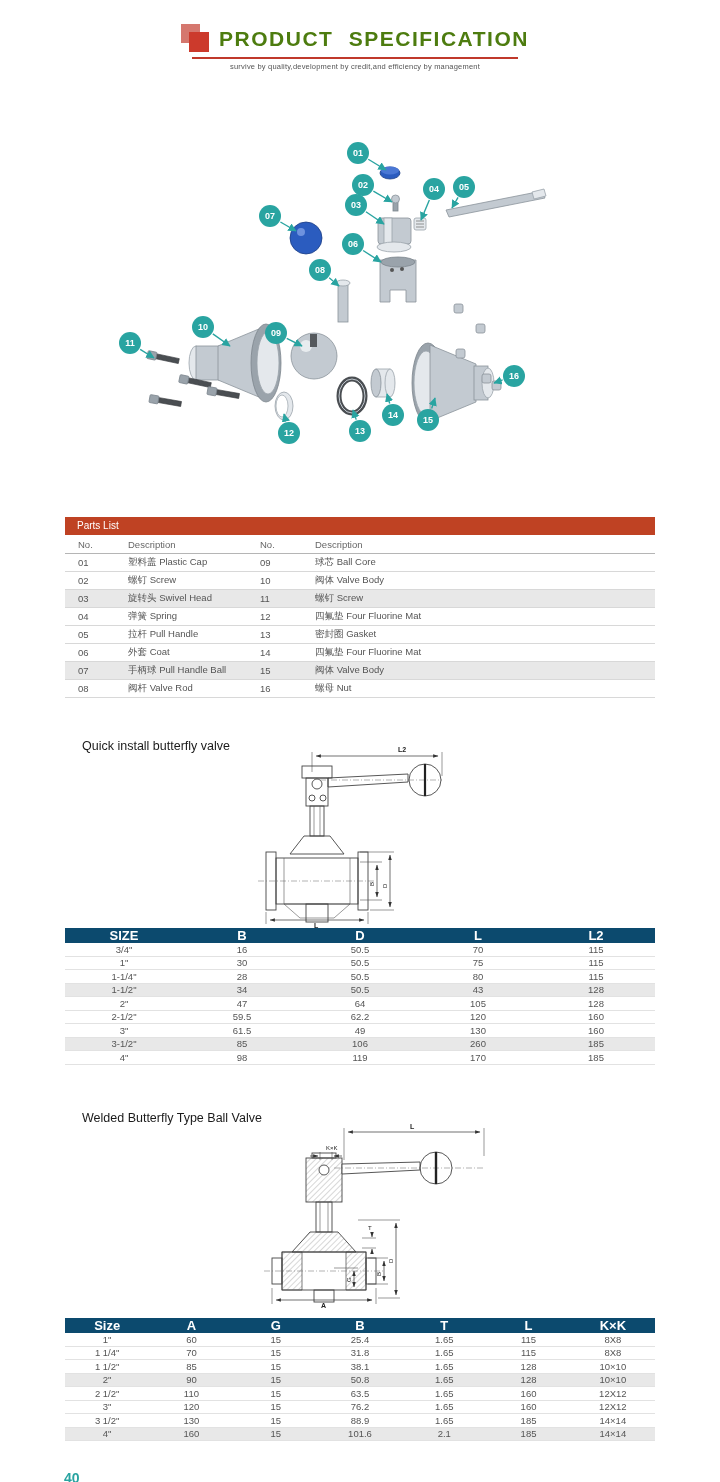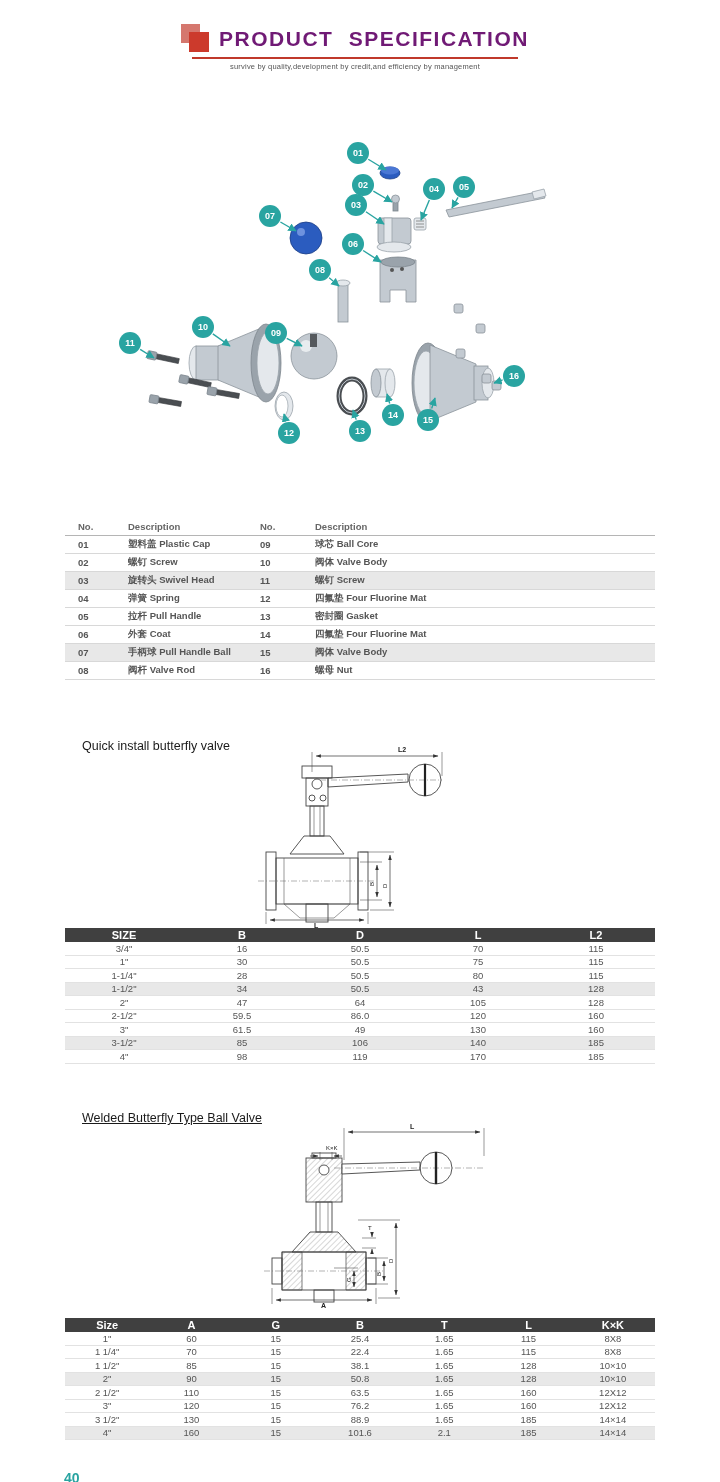--- a/index.html
+++ b/index.html
@@ -6,68 +6,68 @@
   body{
     width:720px;height:1482px;position:relative;background:#ffffff;
     font-family:"Liberation Sans",sans-serif;overflow:hidden;color:#333;
   }
   
   .header{position:absolute;left:192px;top:24px;width:326px;text-align:center;}
   .header-row{display:flex;align-items:center;justify-content:center;gap:8px;}
   .logo{position:relative;width:30px;height:30px;flex:0 0 30px;}
   .logo .sq-back{position:absolute;left:0;top:0;width:19px;height:19px;background:#d5776e;}
   .logo .sq-front{position:absolute;left:8px;top:8px;width:20px;height:20px;background:#cc3a2c;}
-  .header-title{font-size:21px;font-weight:bold;color:#701a75;letter-spacing:1.5px;word-spacing:8px;white-space:nowrap;}
+  .header-title{font-size:21px;font-weight:bold;color:#4d7c0f;letter-spacing:1.5px;word-spacing:8px;white-space:nowrap;}
   .header-rule{height:2px;background:#c0392b;margin-top:3px;}
   .header-tagline{font-size:7.5px;color:#555;margin-top:3px;letter-spacing:.2px;}
 
   
   .diagram{position:absolute;left:118px;top:138px;width:445px;height:330px;}
   .diagram svg{position:absolute;left:0;top:0;}
   .callout{
     position:absolute;width:22px;height:22px;border-radius:50%;
     background:#29a4a1;color:#fff;font-size:9px;font-weight:bold;
     display:flex;align-items:center;justify-content:center;z-index:3;
   }
   .callout-arrow{stroke:#29a4a1;stroke-width:1.4;}
 
   
   .parts-wrap{position:absolute;left:65px;top:517px;width:590px;}
   .bar-title{background:#bf4223;color:#fff;font-size:10px;height:18px;line-height:18px;padding-left:12px;box-sizing:border-box;}
   table{width:100%;border-collapse:collapse;table-layout:fixed;}
   .parts-table th,.parts-table td{
-    font-size:9.5px;font-weight:bold;text-align:left;color:#555;
+    font-size:9.5px;font-weight:normal;text-align:left;color:#555;
     height:17px;padding:0;border-bottom:1px solid #d8d8d8;overflow:hidden;white-space:nowrap;
   }
   .parts-table thead th{color:#666;border-bottom:1px solid #b5b5b5;height:18px;}
   .parts-table th:first-child,.parts-table td:first-child{padding-left:13px;}
   .parts-table col.c1{width:63px;} .parts-table col.c2{width:132px;}
   .parts-table col.c3{width:55px;} .parts-table col.c4{width:340px;}
   tr.shaded td{background:#e8e8e8;}
 
   
   .section-title{position:absolute;left:82px;font-size:12.5px;color:#1a1a1a;}
   .title-quick{top:739px;}
-  .title-welded{top:1111px;text-decoration:underline;}
+  .title-welded{top:1111px;}
 
   
   .drawing1{position:absolute;left:250px;top:742px;}
   .drawing2{position:absolute;left:258px;top:1120px;}
   .tech{stroke:#444;stroke-width:0.9;fill:none;}
   .tech-thin{stroke:#555;stroke-width:0.6;fill:none;}
   .dim{stroke:#333;stroke-width:0.7;fill:none;}
   .dim-label{font-size:7px;font-weight:bold;fill:#222;font-family:"Liberation Sans",sans-serif;}
   .dim-label-sm{font-size:6px;fill:#222;font-family:"Liberation Sans",sans-serif;}
   .cl{stroke:#666;stroke-width:0.5;stroke-dasharray:6 2 1 2;fill:none;}
 
   
   .t1-wrap{position:absolute;left:65px;top:928px;width:590px;}
   .t2-wrap{position:absolute;left:65px;top:1318px;width:590px;}
   .dim-table th{
-    background:#404040;color:#fff;font-size:11px;font-weight:bold;
+    background:#0c4a6e;color:#fff;font-size:13px;font-weight:bold;
     height:14px;padding:0;text-align:center;
   }
   .dim-table td{
     font-size:9.5px;color:#555;text-align:center;height:12.5px;padding:0;
     border-bottom:1px solid #e2e2e2;
   }
 
   
   .page-number{position:absolute;left:64px;top:1470px;color:#29a4a1;font-size:14px;font-weight:bold;}
 
@@ -242,20 +242,21 @@
     <div class="callout" style="left: 74px; top: 178px;">10</div>
     <div class="callout" style="left: 1px; top: 194px;">11</div>
     <div class="callout" style="left: 160px; top: 284px;">12</div>
     <div class="callout" style="left: 231px; top: 282px;">13</div>
     <div class="callout" style="left: 264px; top: 266px;">14</div>
     <div class="callout" style="left: 299px; top: 271px;">15</div>
     <div class="callout" style="left: 385px; top: 227px;">16</div>
   </div>
 
 <div class="parts-wrap">
+  <div class="bar-title">Parts List</div>
   <table class="parts-table">
     <colgroup>
         <col class="c1">
         <col class="c2">
         <col class="c3">
         <col class="c4">
       </colgroup>
     <thead>
         <tr>
           <th>No.</th>
@@ -419,36 +420,36 @@
         <tr>
           <td>2"</td>
           <td>47</td>
           <td>64</td>
           <td>105</td>
           <td>128</td>
         </tr>
         <tr>
           <td>2-1/2"</td>
           <td>59.5</td>
-          <td>86.0</td>
+          <td>62.2</td>
           <td>120</td>
           <td>160</td>
         </tr>
         <tr>
           <td>3"</td>
           <td>61.5</td>
           <td>49</td>
           <td>130</td>
           <td>160</td>
         </tr>
         <tr class="shaded">
           <td>3-1/2"</td>
           <td>85</td>
           <td>106</td>
-          <td>140</td>
+          <td>260</td>
           <td>185</td>
         </tr>
         <tr>
           <td>4"</td>
           <td>98</td>
           <td>119</td>
           <td>170</td>
           <td>185</td>
         </tr>
       </tbody>
@@ -545,21 +546,21 @@
           <td>15</td>
           <td>25.4</td>
           <td>1.65</td>
           <td>115</td>
           <td>8X8</td>
         </tr>
         <tr>
           <td>1 1/4"</td>
           <td>70</td>
           <td>15</td>
-          <td>22.4</td>
+          <td>31.8</td>
           <td>1.65</td>
           <td>115</td>
           <td>8X8</td>
         </tr>
         <tr>
           <td>1 1/2"</td>
           <td>85</td>
           <td>15</td>
           <td>38.1</td>
           <td>1.65</td>

